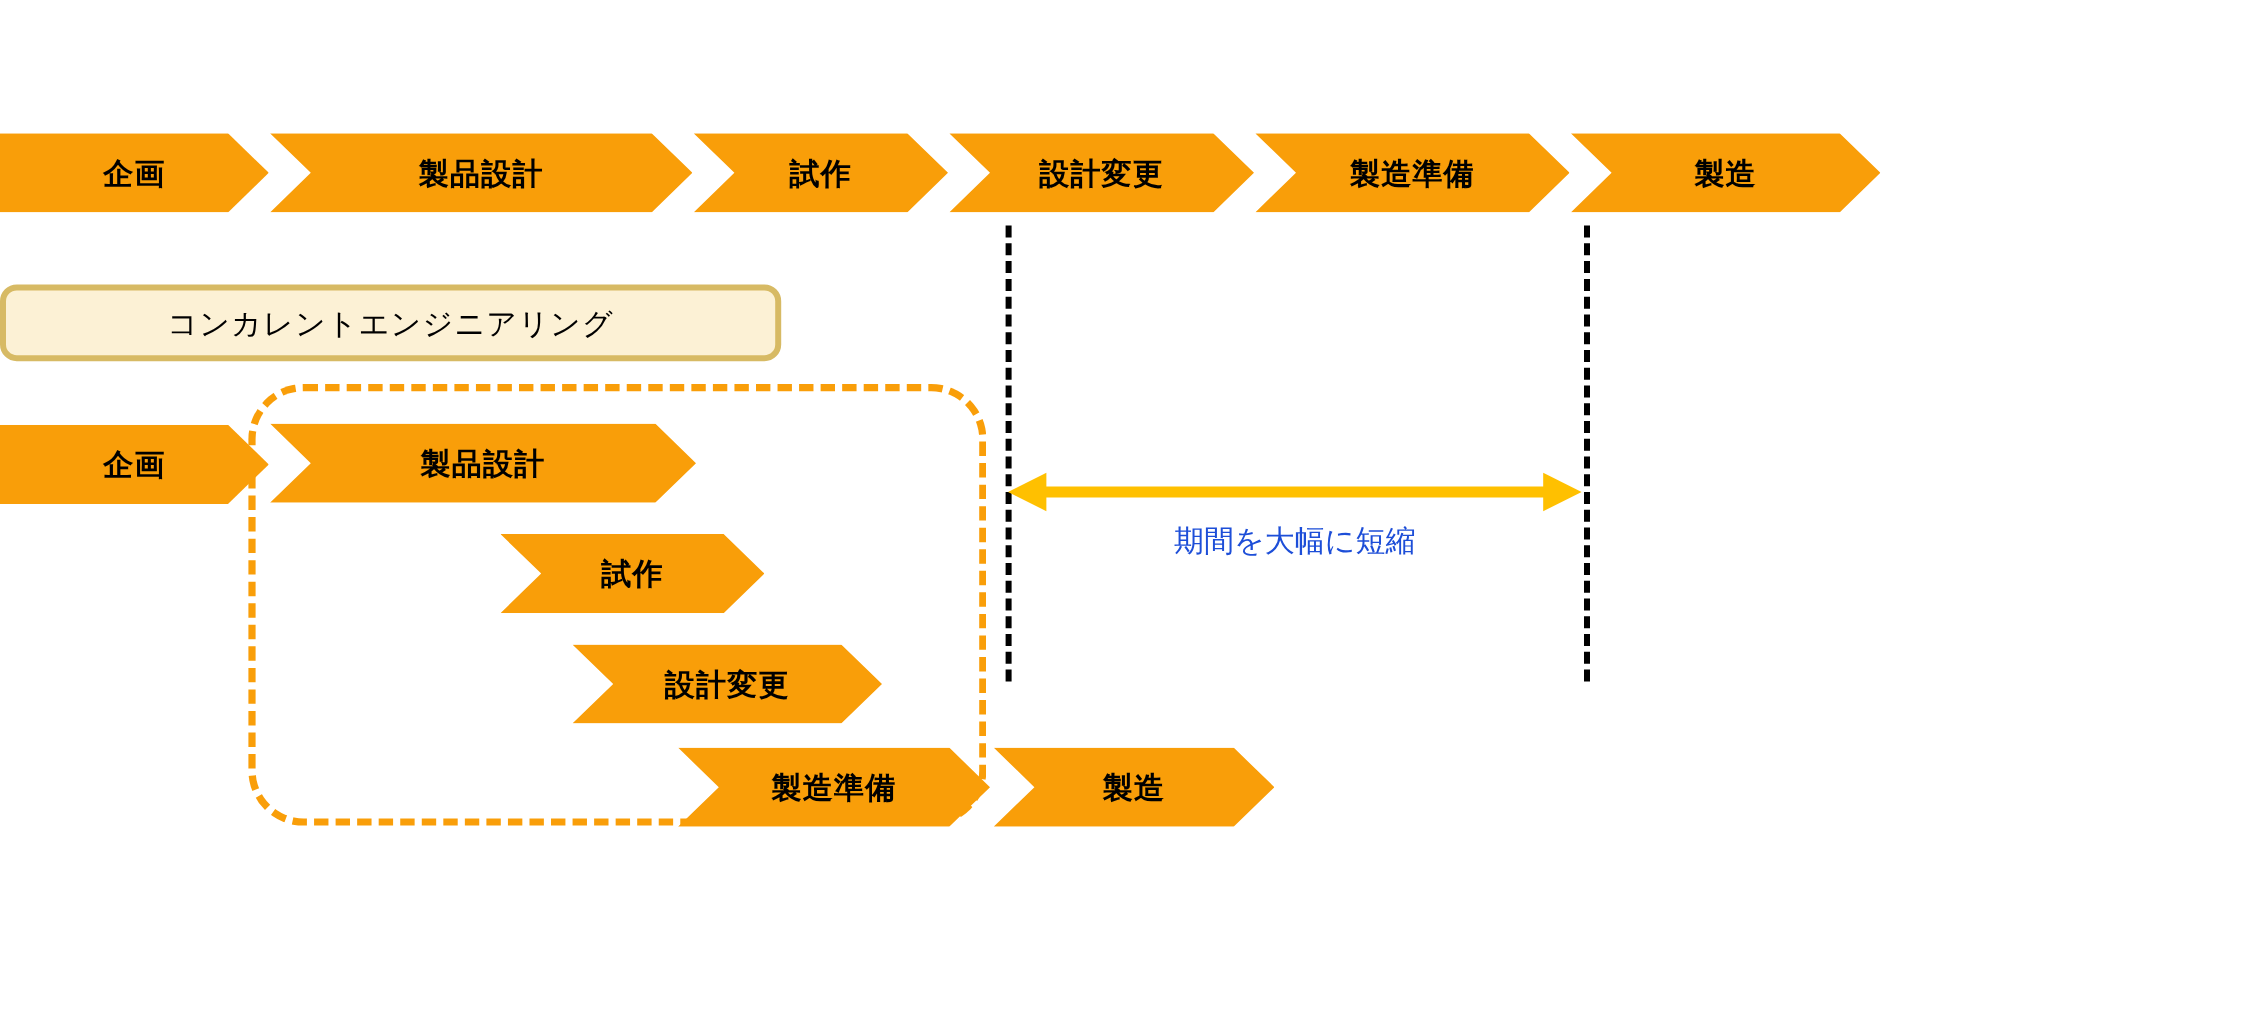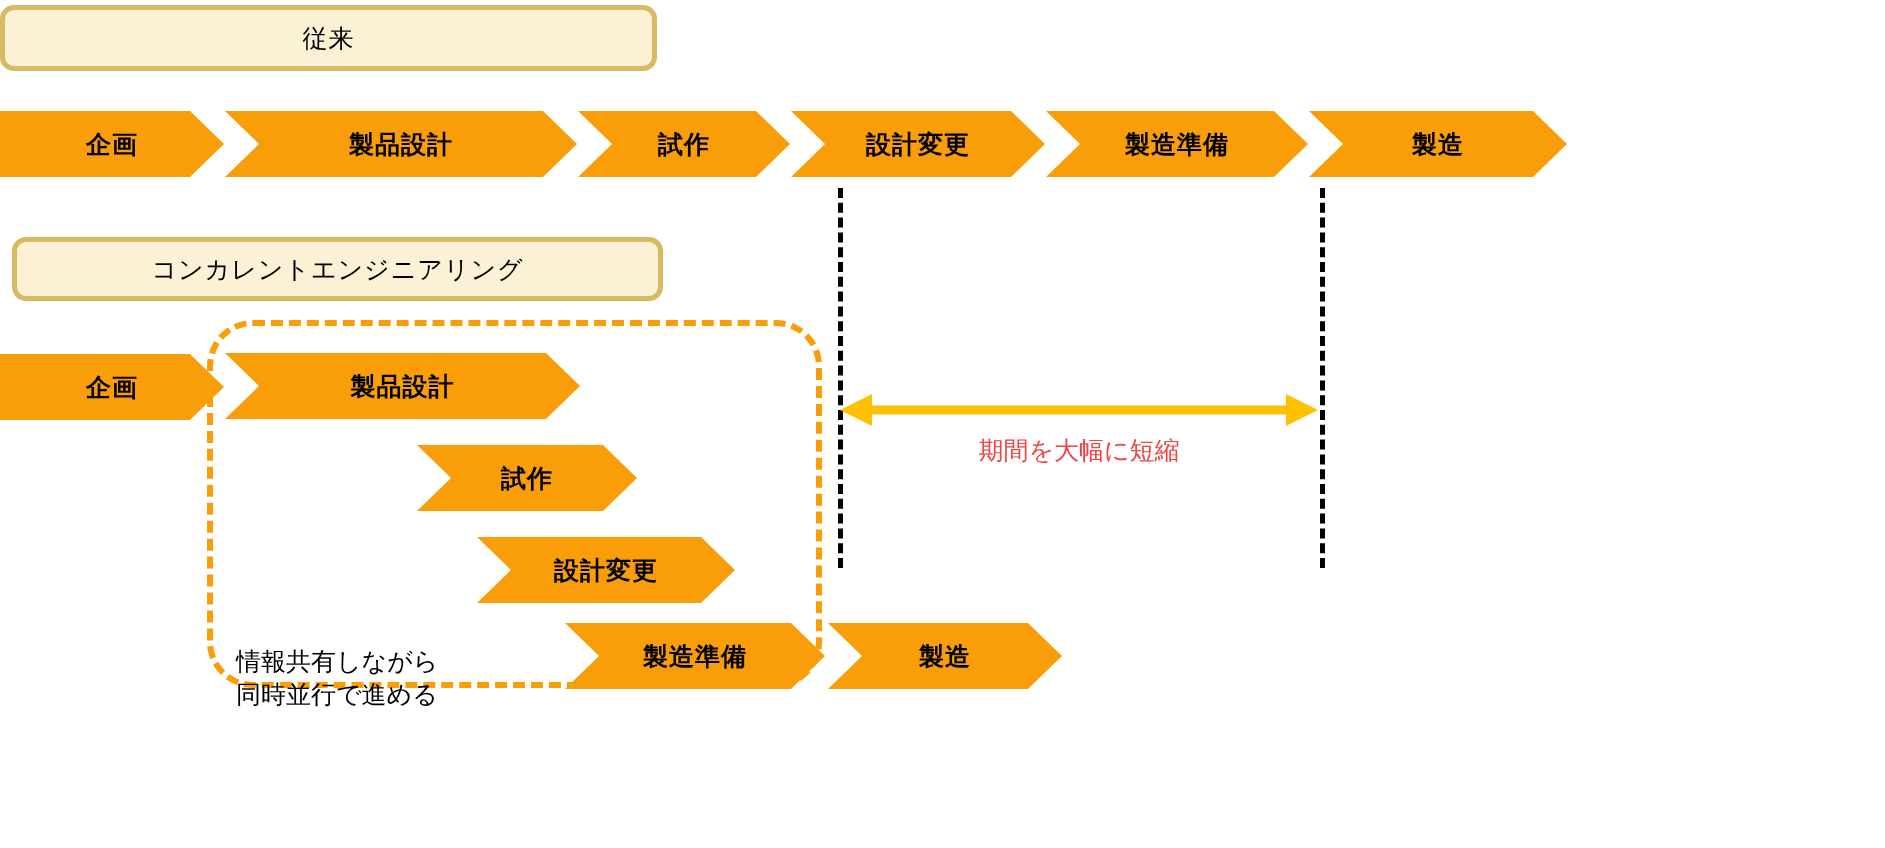--- a/index.html
+++ b/index.html
@@ -47,34 +47,31 @@
   }
 
   .note {
     position:absolute;
     font-size:25px; line-height:1.32; color:#000;
     white-space:pre-line;
   }
 
   .arrowlabel {
     position:absolute;
-    font-size:25px; color:#ef4444;
+    font-size:25px; color:#1d4ed8;
     text-align:center;
   }
 
   svg.overlay { position:absolute; left:0; top:0; width:1885px; height:848px; pointer-events:none; }
 </style>
 </head>
 <body>
 
 <div id="stage">
 
-  <div class="banner" style="left:0px; top:5px; width:657px; height:66px;">
-    <span>従来</span>
-  </div>
 
   <div class="chev flat-left" style="left:0px; top:111px; width:224px; height:66px;">
     <span>企画</span>
   </div>
 
   <div class="chev" style="left:225px; top:111px; width:352px; height:66px;">
     <span>製品設計</span>
   </div>
 
   <div class="chev" style="left:578px; top:111px; width:212px; height:66px;">
@@ -86,21 +83,21 @@
   </div>
 
   <div class="chev" style="left:1046px; top:111px; width:262px; height:66px;">
     <span>製造準備</span>
   </div>
 
   <div class="chev" style="left:1309px; top:111px; width:258px; height:66px;">
     <span>製造</span>
   </div>
 
-  <div class="banner" style="left:12px; top:237px; width:651px; height:64px;">
+  <div class="banner" style="left:0px; top:237px; width:651px; height:64px;">
     <span>コンカレントエンジニアリング</span>
   </div>
 
   <div class="dashbox" style="left:207px; top:320px; width:615px; height:368px;"></div>
 
   <div class="vdash" style="left:838px; top:188px; height:380px;"></div>
   <div class="vdash" style="left:1320px; top:188px; height:380px;"></div>
 
   <div class="chev flat-left" style="left:0px; top:354px; width:224px; height:66px;">
     <span>企画</span>
@@ -131,18 +128,14 @@
       <line x1="862" y1="410" x2="1296" y2="410" stroke="#FFC000" stroke-width="9"></line>
       <polygon points="840,410 872,394 872,426" fill="#FFC000"></polygon>
       <polygon points="1318,410 1286,394 1286,426" fill="#FFC000"></polygon>
     </g>
   </svg>
 
   <div class="arrowlabel" style="left:838px; top:434px; width:482px;">
     <span>期間を大幅に短縮</span>
   </div>
 
-  <div class="note" style="left:236px; top:612px; width:300px;">
-    <span>情報共有しながら
-同時並行で進める</span>
-  </div>
 
 </div>
 
 </body></html>

